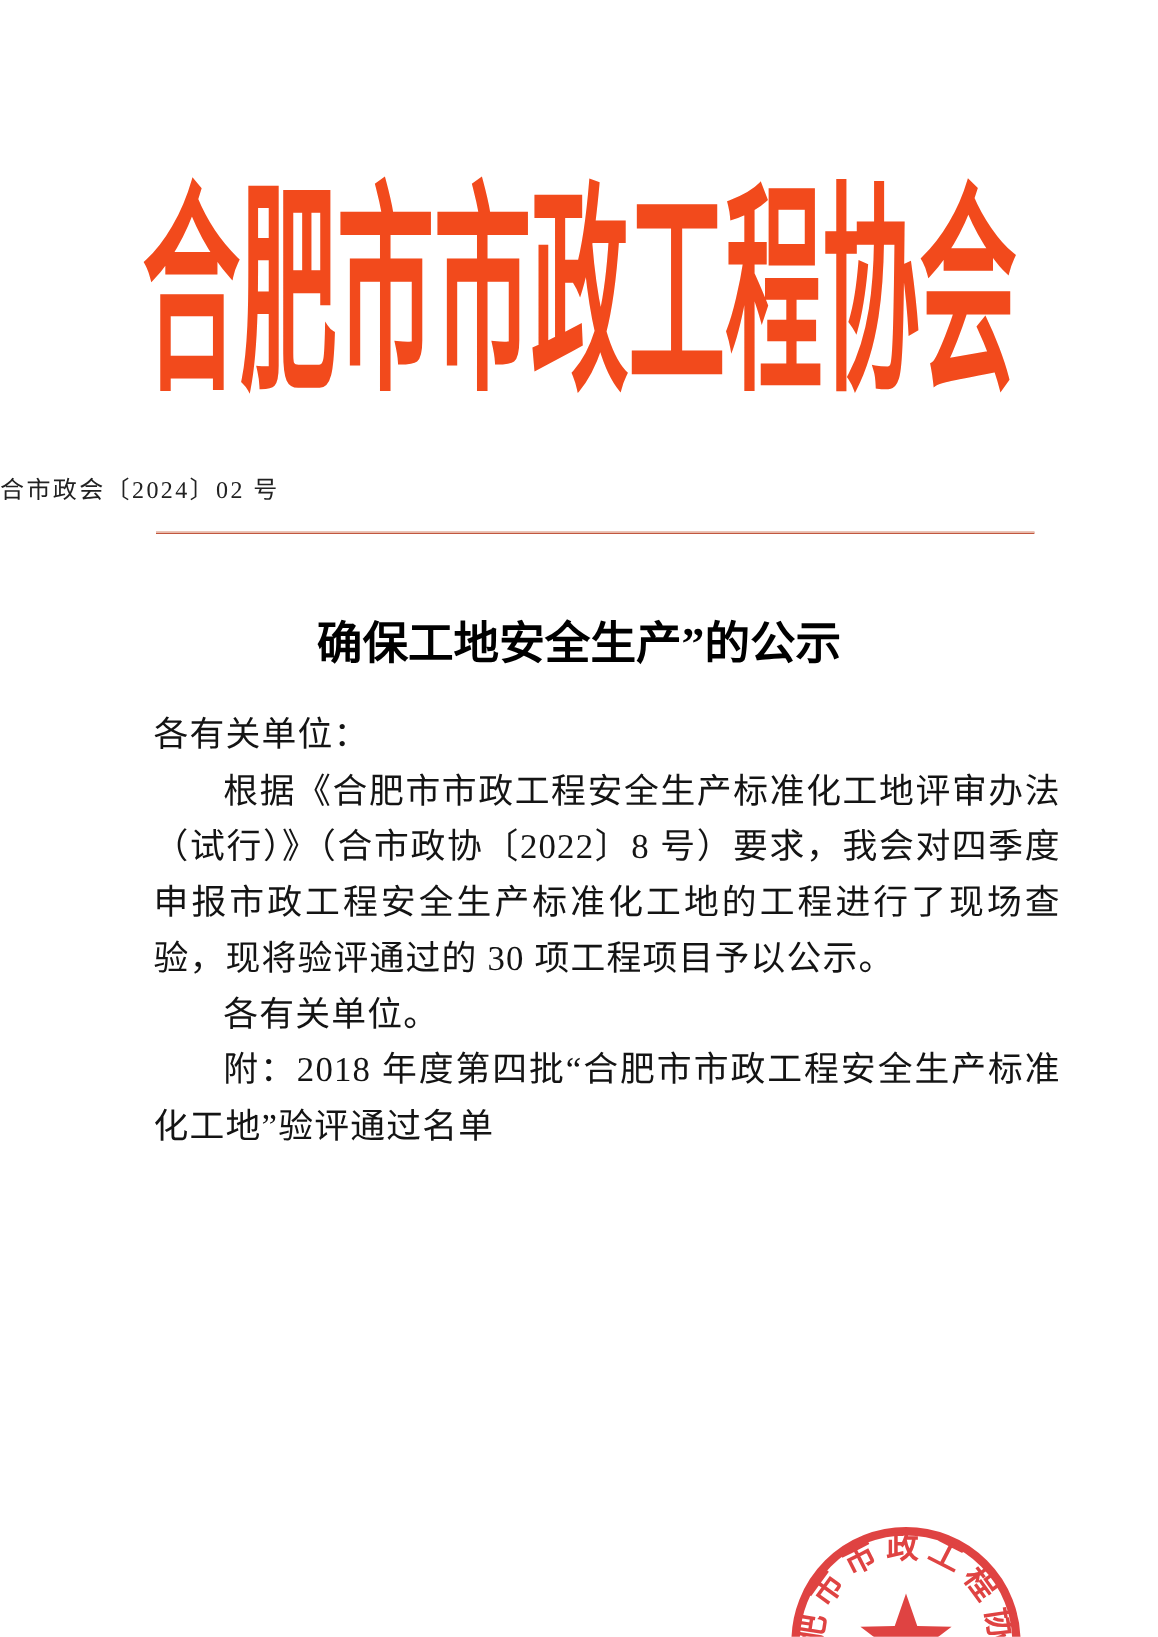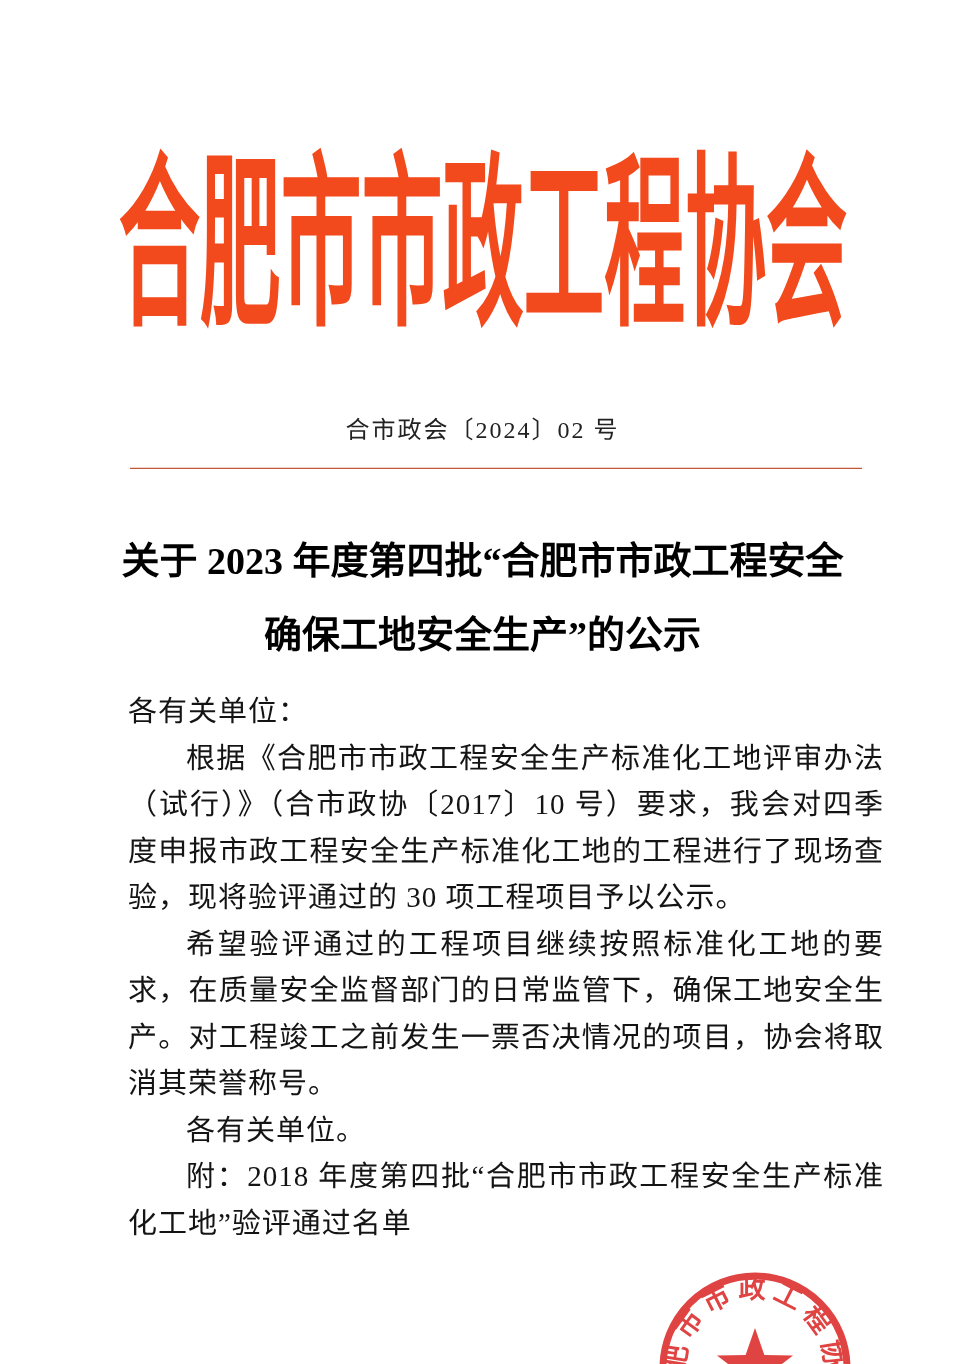--- a/index.html
+++ b/index.html
@@ -31,23 +31,22 @@
     font-size:186px;
     line-height:192px;
     font-weight:bold;
     color:var(--letterhead-red,#f24a1c);
     white-space:nowrap;
     transform:scaleX(0.435);
     transform-origin:center center;
   }
 
   .doc-number{
-    margin-top:68px;
-    text-align:center;
-    font-size:24px;
+    margin-top:50px;
+    font-size:20px;
     letter-spacing:2px;
     color:#222;
   }
 
   .red-divider{
     margin:22px 0 0 130px;
     width:732px;
     height:2px;
     background:var(--divider-red,#c1573f);
     border-top:1px solid #f3d3c4;
@@ -105,28 +104,26 @@
 
   <div class="letterhead-wrap">
     <div class="letterhead">合肥市市政工程协会</div>
   </div>
 
   <div class="doc-number">合市政会〔2024〕02 号</div>
 
   <div class="red-divider"></div>
 
   <h1 class="doc-title">
-    <span>关于 2023 年度第四批“合肥市市政工程安全</span>
     <span>确保工地安全生产”的公示</span>
   </h1>
 
   <div class="body-text">
     <p>各有关单位：</p>
-    <p class="indent">根据《合肥市市政工程安全生产标准化工地评审办法（试行）》（合市政协〔2017〕10 号）要求，我会对四季度申报市政工程安全生产标准化工地的工程进行了现场查验，现将验评通过的 30 项工程项目予以公示。</p>
-    <p class="indent">希望验评通过的工程项目继续按照标准化工地的要求，在质量安全监督部门的日常监管下，确保工地安全生产。对工程竣工之前发生一票否决情况的项目，协会将取消其荣誉称号。</p>
+    <p class="indent">根据《合肥市市政工程安全生产标准化工地评审办法（试行）》（合市政协〔2022〕8 号）要求，我会对四季度申报市政工程安全生产标准化工地的工程进行了现场查验，现将验评通过的 30 项工程项目予以公示。</p>
     <p class="indent">各有关单位。</p>
     <p class="indent">附：2018 年度第四批“合肥市市政工程安全生产标准化工地”验评通过名单</p>
   </div>
 
   <svg class="seal" viewBox="0 0 200 200" aria-hidden="true">
     <circle cx="100" cy="100" r="92" fill="none" stroke="#dd3332" stroke-width="7"></circle>
     <polygon fill="#dd3332" points="100,60 109.4,87.1 138,87.6 115.2,104.9 123.5,132.4 100,116 76.5,132.4 84.8,104.9 62,87.6 90.6,87.1"></polygon>
     <path id="seal-arc" d="M 34.2 123.9 A 70 70 0 1 1 165.8 123.9" fill="none" stroke="none"></path>
     <text fill="#dd3332">
       <textPath href="#seal-arc" startOffset="50%" text-anchor="middle">合肥市市政工程协会</textPath>

